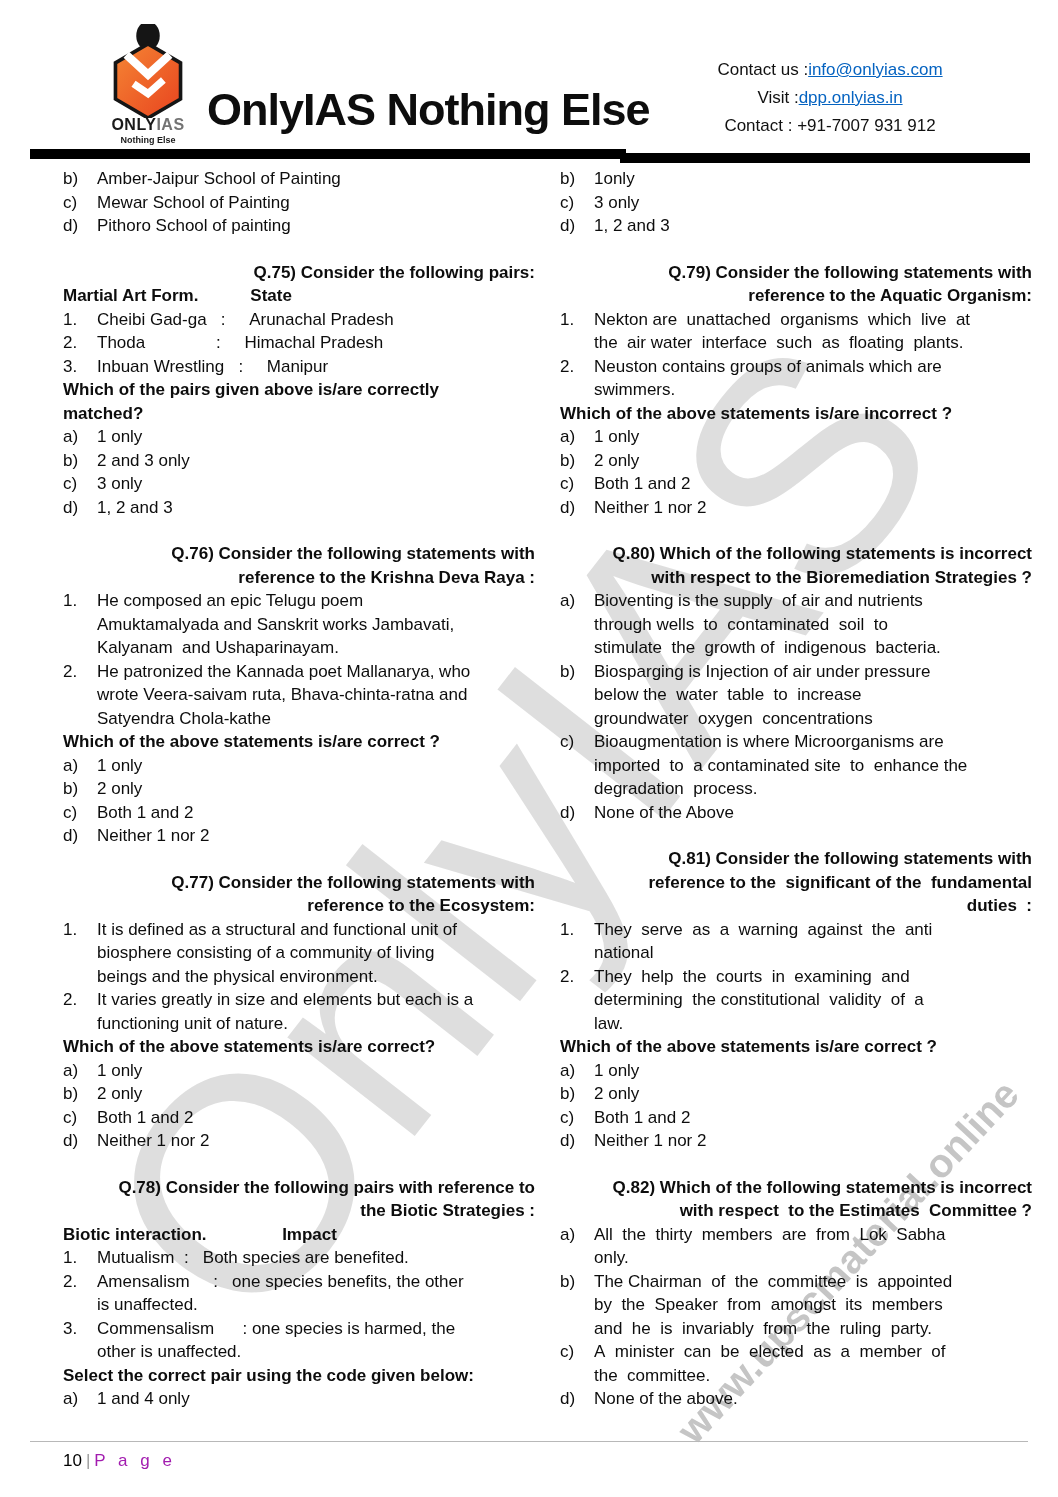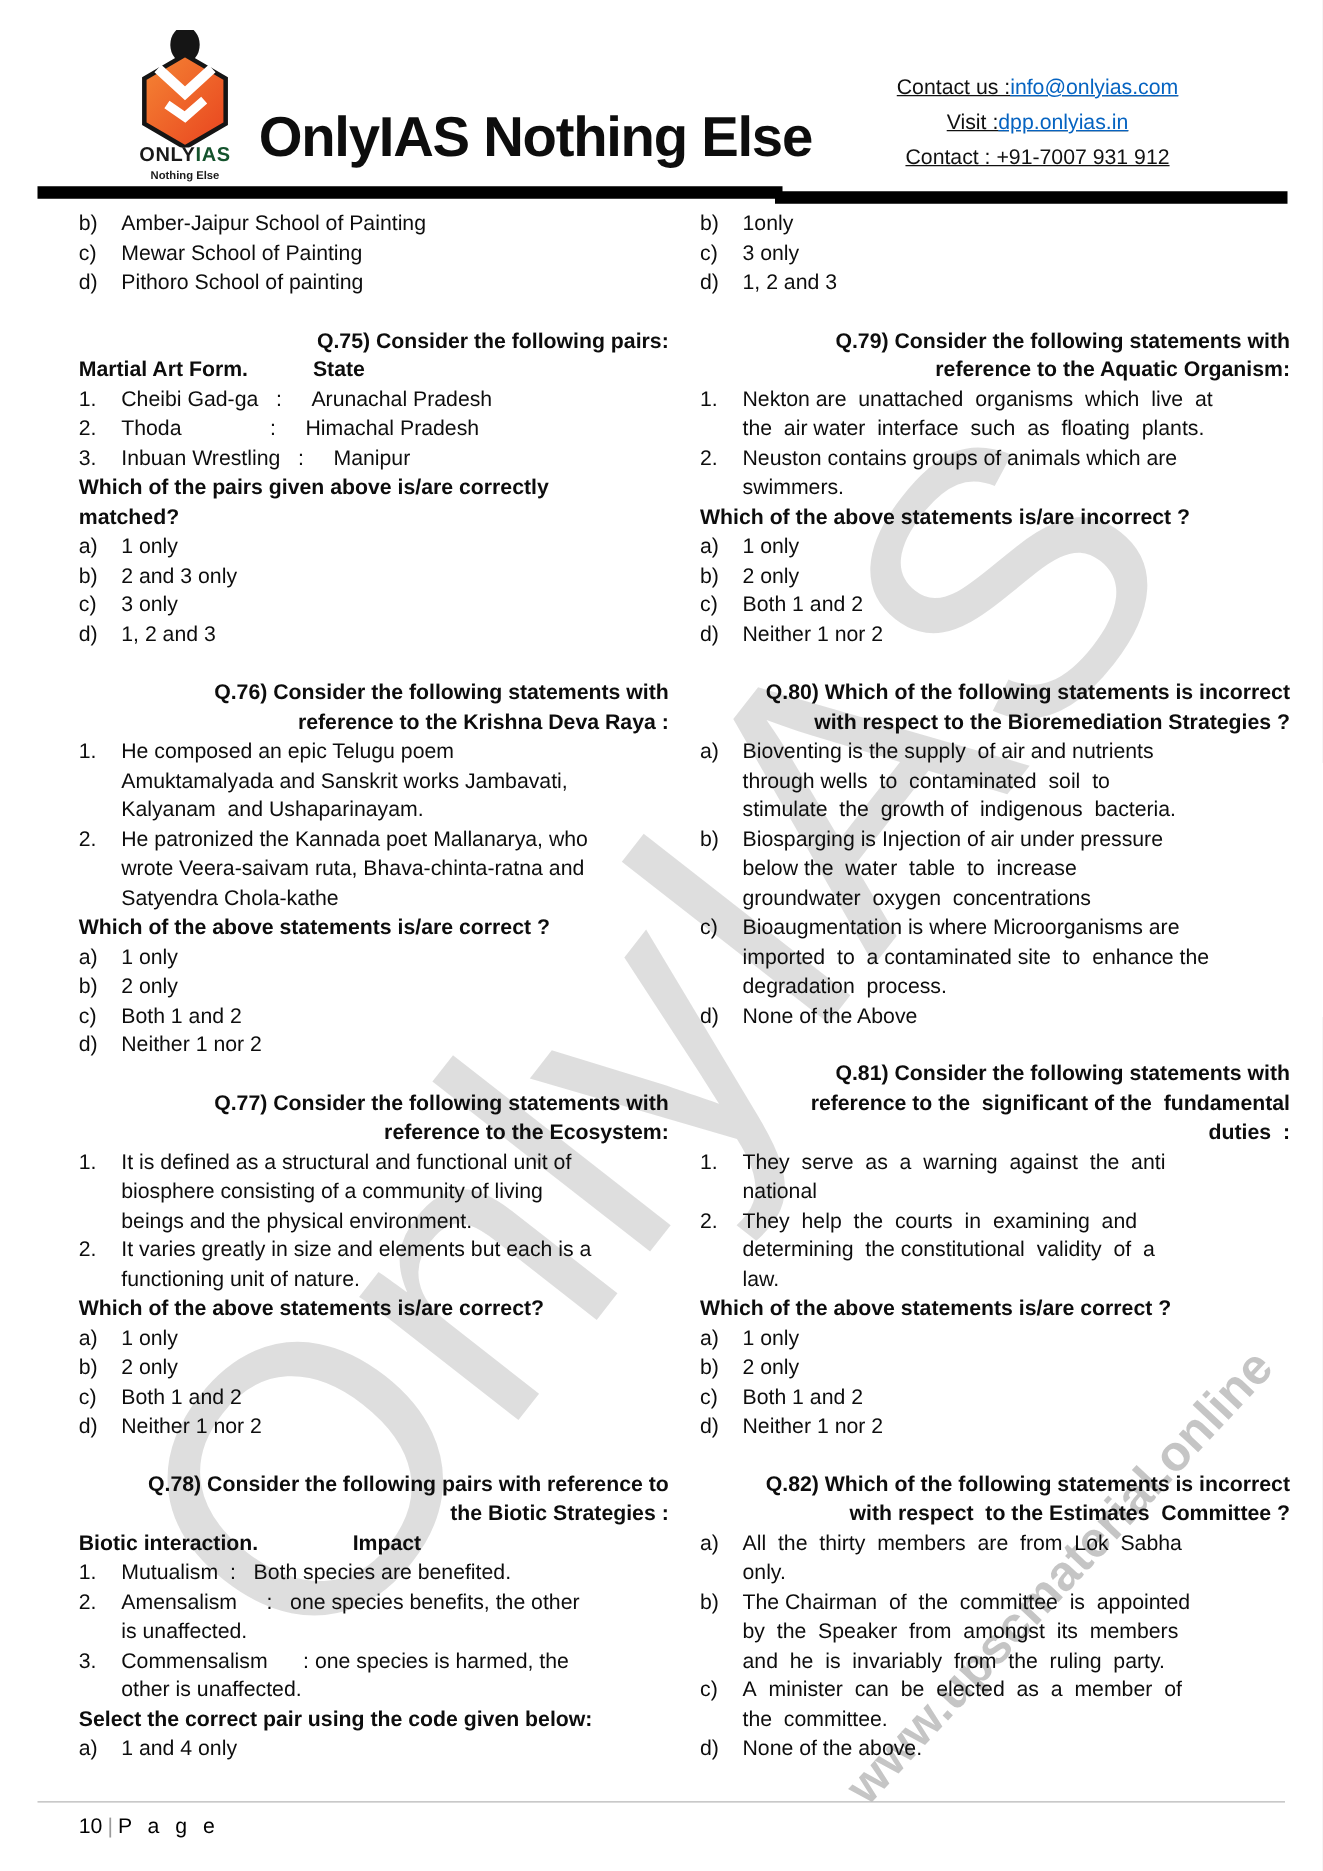--- a/index.html
+++ b/index.html
@@ -16,26 +16,26 @@
     transform:translate(-50%,-50%) rotate(-47deg);
     font-size:40px; font-weight:700; white-space:nowrap;
     color:#bfbfbf; opacity:.9; }
 
   
   .header { position:absolute; left:0; top:0; width:100%; height:168px; z-index:2; }
   .logo { position:absolute; left:86px; top:24px; width:124px; text-align:center; }
   .logo svg { display:block; margin:0 auto; }
   .logo-word { font-size:16px; font-weight:700; letter-spacing:.5px; margin-top:-2px; }
   .logo-word .only { color:#1a1a1a; }
-  .logo-word .ias  { color:#14532d; }
+  .logo-word .ias  { color:#737373; }
   .logo-tag { font-size:9px; font-weight:700; color:#1a1a1a; margin-top:1px; }
   .title { position:absolute; left:207px; top:84px; font-size:45px; font-weight:700;
            letter-spacing:-1px; color:#0d0d0d; }
   .contact { position:absolute; left:690px; top:56px; width:280px;
-             text-align:center; font-size:17px; line-height:28px; color:#111;text-decoration:underline; }
+             text-align:center; font-size:17px; line-height:28px; color:#111; }
   .contact a { color:#0563c1; text-decoration:underline; }
   .rule-a { position:absolute; left:30px;  top:149px; width:596px; height:10px; background:#000; }
   .rule-b { position:absolute; left:620px; top:153px; width:410px; height:10px; background:#000; }
 
   
   .col { position:absolute; top:167px; width:472px; z-index:1;
          font-size:17px; line-height:23.5px; color:#0d0d0d; }
   .col-left  { left:63px; }
   .col-right { left:560px; }
   .qhead, .bline { font-weight:700; white-space:pre-line; }
@@ -43,21 +43,21 @@
   .row { display:flex; }
   .mk { flex:0 0 34px; }
   .tx { flex:1; white-space:pre-line; }
 
   
   .footer-line { position:absolute; left:30px; width:998px; top:1441px; height:1px;
                  background:#b8b8b8; z-index:1; }
   .footer-text { position:absolute; left:63px; top:1451px; font-size:17px; z-index:2; }
   .footer-text .num { font-weight:400; color:#000; }
   .footer-text .sep { color:#9a9a9a; padding:0 4px; }
-  .footer-text .lbl { color:#000000; letter-spacing:4px; }
+  .footer-text .lbl { color:#a21caf; letter-spacing:4px; }
 </style>
 </head>
 <body>
 
 <div class="page">
 
   <div class="wm-center">OnlyIAS</div>
   <div class="wm-corner">www.upscmaterial.online</div>
 
   <div class="header">

